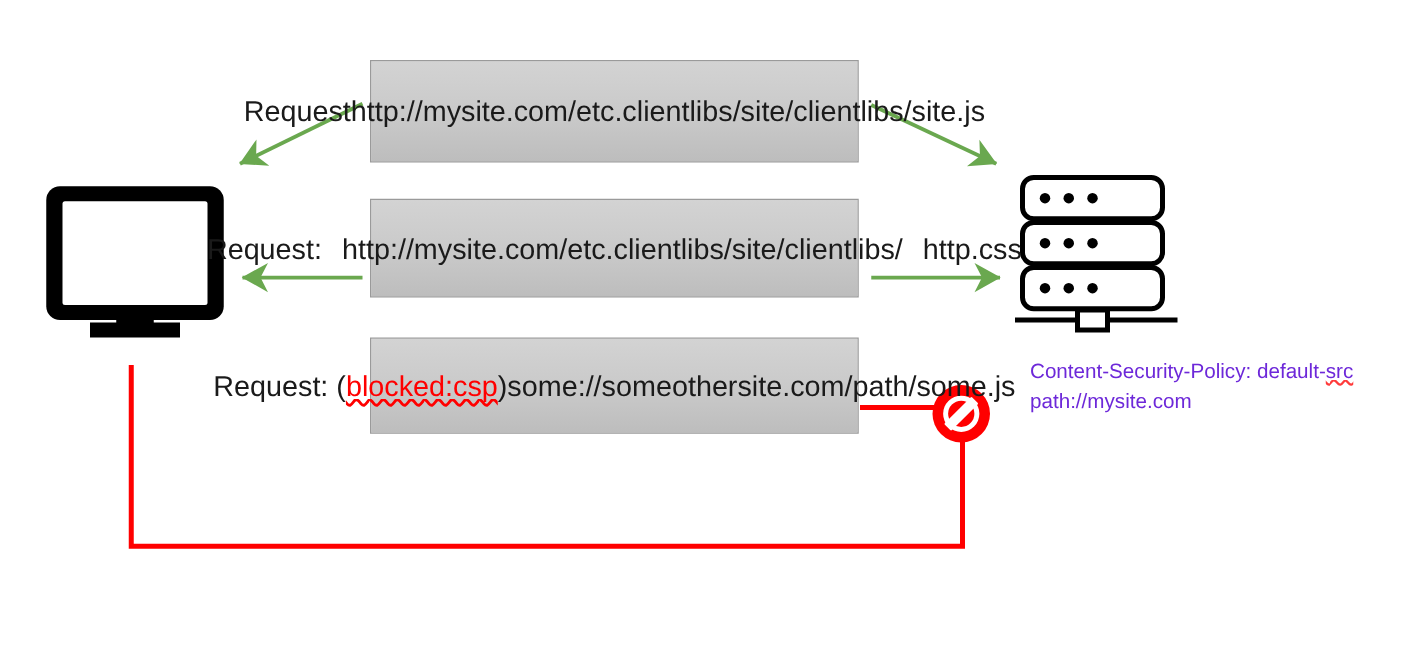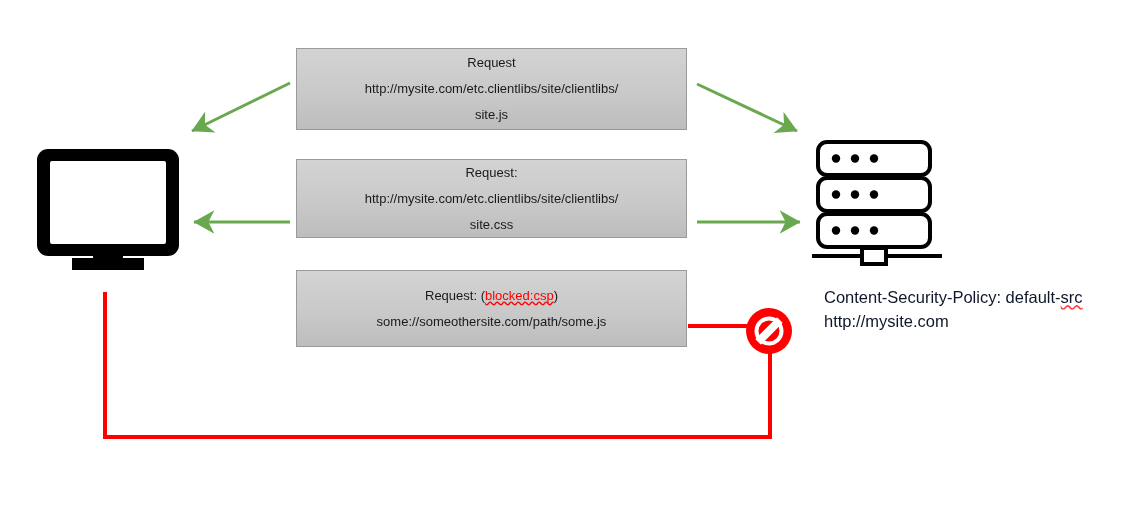--- a/index.html
+++ b/index.html
@@ -23,46 +23,46 @@
     top: 0;
     width: 1139px;
     height: 528px;
   }
   .req-box {
     position: absolute;
     box-sizing: border-box;
     background: linear-gradient(to bottom, #d3d3d3 0%, #c9c9c9 55%, #bdbdbd 100%);
     border: 1px solid #9a9a9a;
     color: #1a1a1a;
-    font-size: 13px;
+    font-size: 23px;
     line-height: 26px;
     text-align: center;
     display: flex;
-    flex-direction: column;
+    flex-direction: row;
     align-items: center;
     justify-content: center;
   }
   .req-box .ln {
     white-space: nowrap;
   }
   .blocked {
     color: #ff0000;
     text-decoration: underline wavy #ff0000;
     text-decoration-skip-ink: none;
   }
   .paren {
     color: #1a1a1a;
   }
   #csp-note {
     position: absolute;
     left: 824px;
     top: 285px;
     font-size: 16.5px;
     line-height: 24px;
-    color: #0f172a;
+    color: #6d28d9;
     white-space: nowrap;
   }
   .wavy-src {
     text-decoration: underline wavy #ff3b3b;
     text-decoration-skip-ink: none;
   }
 </style>
 </head>
 <body>
 
@@ -128,29 +128,29 @@
     </g>
 
   </svg>
 
   <div class="req-box" style="left:296px; top:48px; width:391px; height:82px;">
     <span class="ln">Request</span>
     <span class="ln">http://mysite.com/etc.clientlibs/site/clientlibs/</span>
     <span class="ln">site.js</span>
   </div>
 
-  <div class="req-box" style="left:296px; top:159px; width:391px; height:79px;">
+  <div class="req-box" style="left:296px; top:159px; width:391px; height:79px;gap:16px;">
     <span class="ln">Request:</span>
     <span class="ln">http://mysite.com/etc.clientlibs/site/clientlibs/</span>
-    <span class="ln">site.css</span>
+    <span class="ln">http.css</span>
   </div>
 
   <div class="req-box" style="left:296px; top:270px; width:391px; height:77px;">
     <span class="ln"><span class="paren">Request: (</span><span class="blocked">blocked:csp</span><span class="paren">)</span></span>
     <span class="ln">some://someothersite.com/path/some.js</span>
   </div>
 
   <div id="csp-note">
     <div><span>Content-Security-Policy: default-</span><span class="wavy-src">src</span></div>
-    <div>http://mysite.com</div>
+    <div>path://mysite.com</div>
   </div>
 
 </div>
 
 </body></html>

